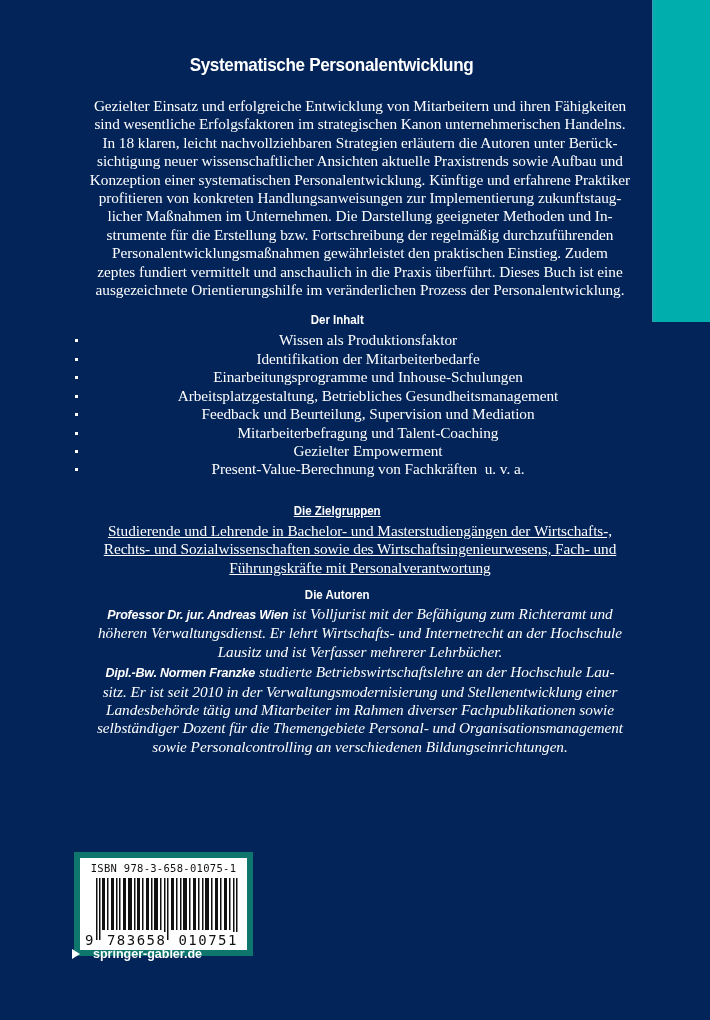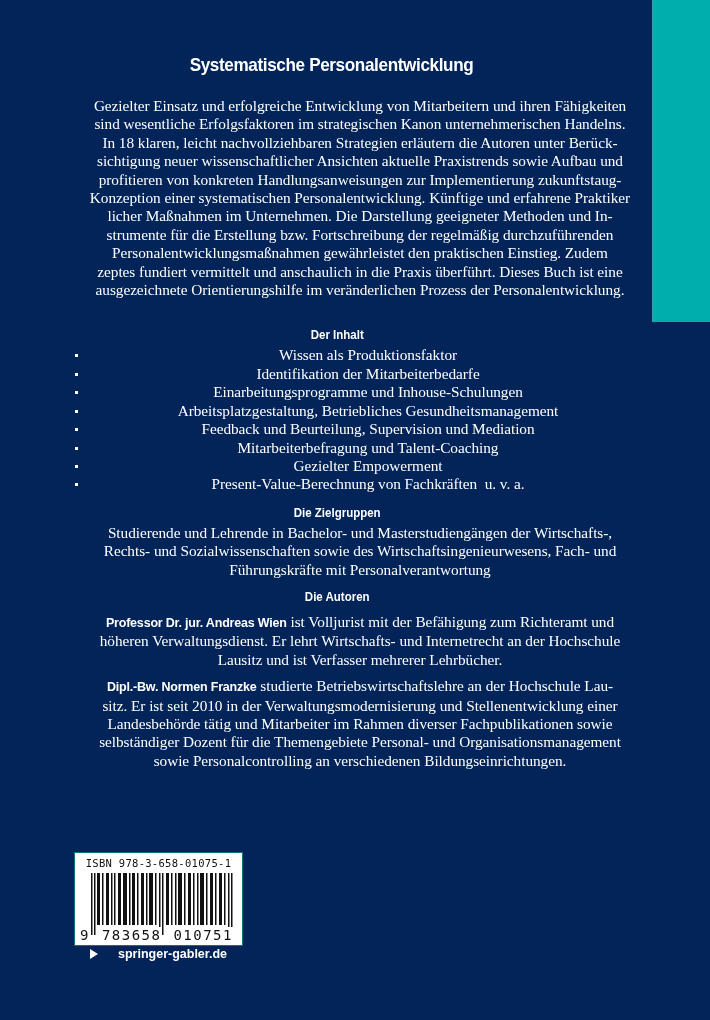--- a/index.html
+++ b/index.html
@@ -57,57 +57,57 @@
     .heading {
       font-family: "Liberation Sans", sans-serif;
       font-weight: bold;
       font-size: 12.5px;
       line-height: 16px;
       margin: 0;
       transform: scaleX(0.92);
       transform-origin: left;
       white-space: nowrap;
     }
-    .sec-contents { margin-top: 28px; }
+    .sec-contents { margin-top: 13px; }
     .bullet-list {
       list-style: none;
       margin: 3px 0 0 0;
       padding: 0;
     }
     .bullet-list li {
       position: relative;
       padding-left: 16px;
       white-space: nowrap;
     }
     .bullet-list li .dot {
       position: absolute;
       left: 0px;
       top: 8px;
       width: 3px;
       height: 3px;
       background: #ffffff;
     }
-    .sec-target { margin-top: 11px; }
+    .sec-target { margin-top: 24px; text-decoration: underline; }
     .sec-target .para { margin-top: 3px; }
     .sec-authors { margin-top: 10px; }
-    .sec-authors .para { margin-top: 8px; }
+    .sec-authors .para { margin-top: 2px; font-style: italic; }
     .author-name {
       font-family: "Liberation Sans", sans-serif;
       font-weight: bold;
       font-size: 12.5px;
       letter-spacing: -0.2px;
     }
     .barcode-box {
       position: absolute;
       left: 74px;
       top: 852px;
       width: 167px;
       height: 92px;
       background: #ffffff;
-      border: 1px solid #0f766e;
+      border: 6px solid #0f766e;
     }
     .isbn-text {
       position: absolute;
       left: 0;
       top: 4px;
       width: 100%;
       text-align: center;
       font-family: "DejaVu Sans Mono", monospace;
       font-size: 10.5px;
       color: #111;
@@ -130,30 +130,30 @@
       letter-spacing: 1.5px;
       background: transparent;
       white-space: nowrap;
     }
     .barcode-digits span {
       background: #ffffff;
       padding: 0 1px;
     }
     .publisher-link {
       position: absolute;
-      left: 90px;
+      left: 72px;
       top: 947px;
       font-family: "Liberation Sans", sans-serif;
       font-weight: bold;
       font-size: 12.5px;
       color: #ffffff;
       white-space: nowrap;
       display: flex;
       align-items: center;
-      gap: 20px;
+      gap: 13px;
     }
     .arrow-icon {
       display: inline-block;
       width: 0;
       height: 0;
       border-top: 5px solid transparent;
       border-bottom: 5px solid transparent;
       border-left: 8px solid #ffffff;
     }
   </style>
@@ -163,22 +163,22 @@
 <div class="teal-bar"></div>
 
 <div class="content">
   <h1 class="title">Systematische Personalentwicklung</h1>
 
   <p class="para serif">
     <span class="line">Gezielter Einsatz und erfolgreiche Entwicklung von Mitarbeitern und ihren Fähigkeiten</span>
     <span class="line">sind wesentliche Erfolgsfaktoren im strategischen Kanon unternehmerischen Handelns.</span>
     <span class="line">In 18 klaren, leicht nachvollziehbaren Strategien erläutern die Autoren unter Berück-</span>
     <span class="line">sichtigung neuer wissenschaftlicher Ansichten aktuelle Praxistrends sowie Aufbau und</span>
+    <span class="line">Konzeption einer systematischen Personalentwicklung. Künftige und erfahrene Praktiker</span>
     <span class="line">profitieren von konkreten Handlungsanweisungen zur Implementierung zukunftstaug-</span>
-    <span class="line">Konzeption einer systematischen Personalentwicklung. Künftige und erfahrene Praktiker</span>
     <span class="line">licher Maßnahmen im Unternehmen. Die Darstellung geeigneter Methoden und In-</span>
     <span class="line">strumente für die Erstellung bzw. Fortschreibung der regelmäßig durchzuführenden</span>
     <span class="line">Personalentwicklungsmaßnahmen gewährleistet den praktischen Einstieg. Zudem</span>
     <span class="line">zeptes fundiert vermittelt und anschaulich in die Praxis überführt. Dieses Buch ist eine</span>
     <span class="line">ausgezeichnete Orientierungshilfe im veränderlichen Prozess der Personalentwicklung.</span>
   </p>
 
   <div class="sec-contents">
     <h2 class="heading">Der Inhalt</h2>
     <ul class="bullet-list serif">

